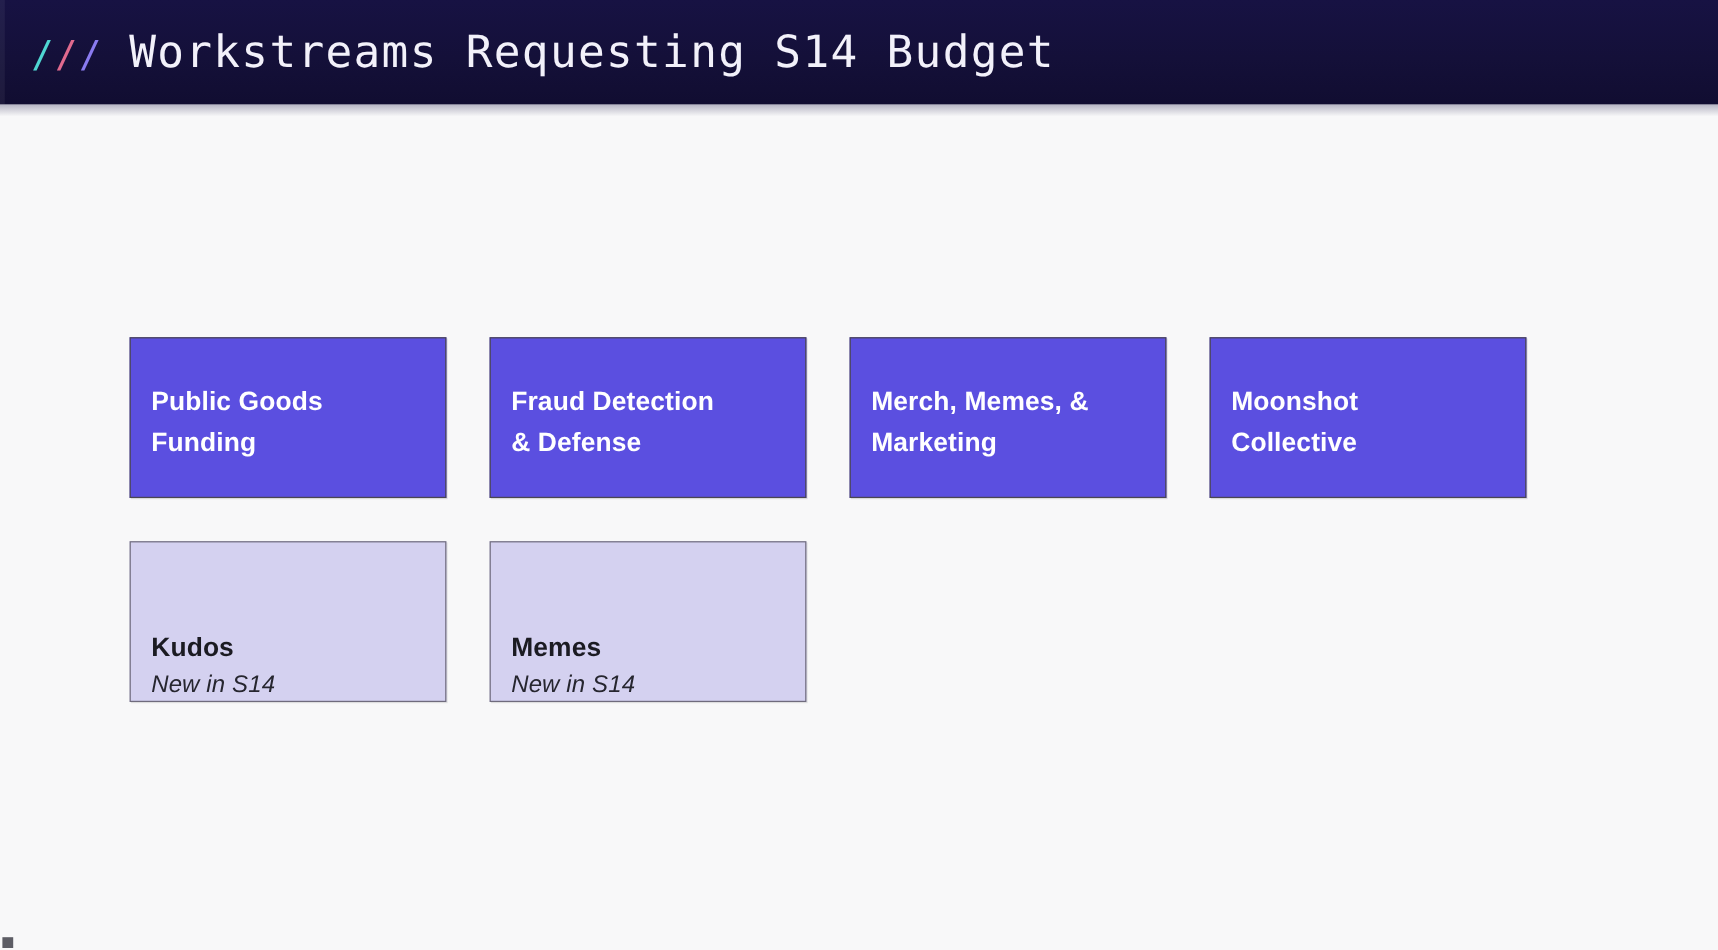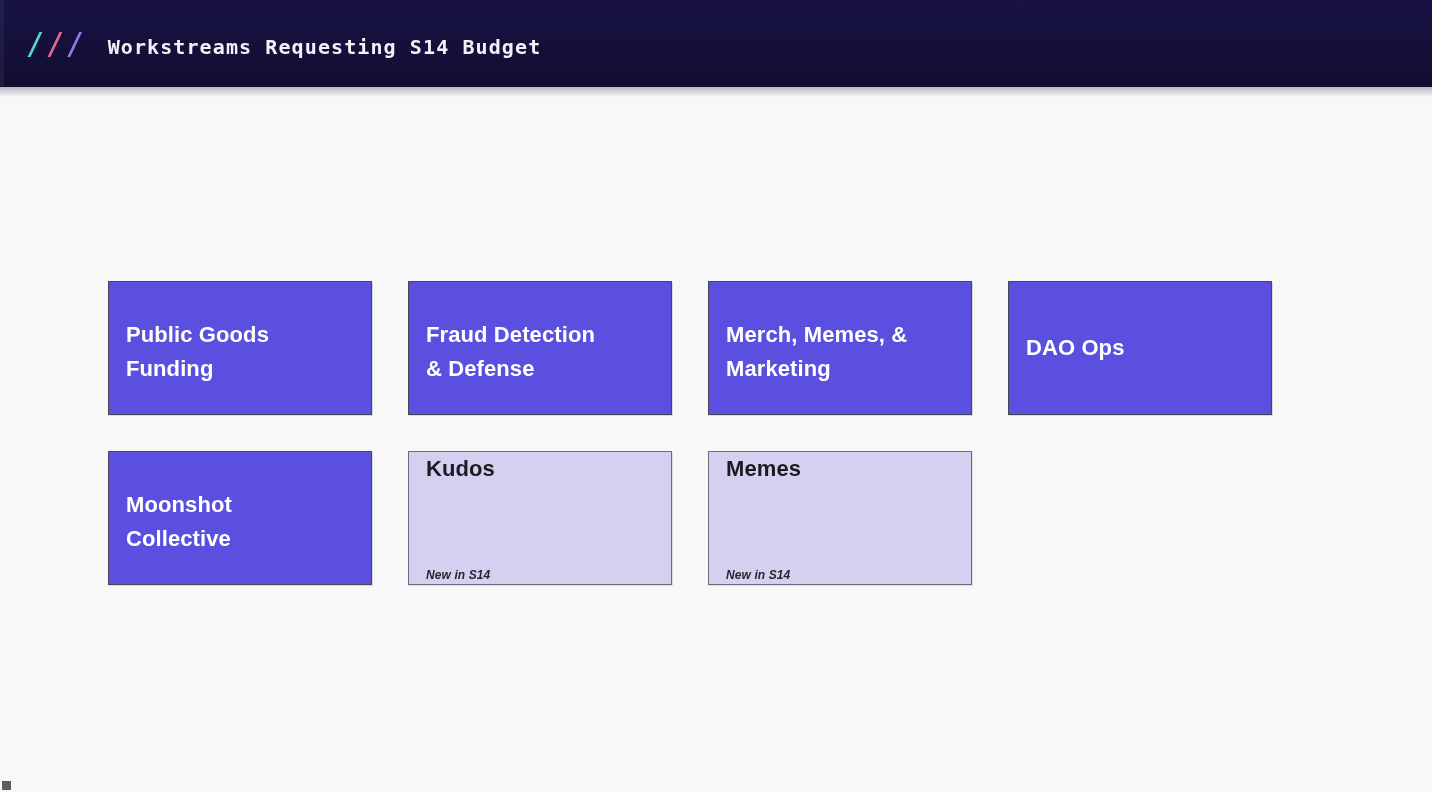--- a/index.html
+++ b/index.html
@@ -75,22 +75,22 @@
     font-weight: 400;
     letter-spacing: 1.2px;
   }
   .slash-1 { color: #4fd6d2; }
   .slash-2 { color: #e06a8e; }
   .slash-3 { color: #8a7bf0; }
 
   .title-text {
     color: #f2f1fa;
     font-family: "DejaVu Sans Mono", "Liberation Mono", monospace;
-    font-size: 20px;
-    font-weight: 700;
+    font-size: 37px;
+    font-weight: 400;
     letter-spacing: 1.1px;
     margin-left: 22px;
   }
 
   
   .grid {
     position: absolute;
     left: 108px;
     top: 281px;
     width: 1178px;
@@ -141,31 +141,31 @@
     font-weight: 700;
     line-height: 1.55;
     letter-spacing: 0.1px;
     white-space: pre-line;
     margin: 0;
   }
   .card.two-line .card-title { line-height: 1.55; }
 
   .card-sub {
     font-family: "Liberation Sans", sans-serif;
-    font-size: 12px;
+    font-size: 20px;
     font-style: italic;
-    font-weight: 700;
+    font-weight: 400;
     line-height: 1.3;
     letter-spacing: 0.1px;
     margin: 1px 0 0 0;
   }
 
   
   .card.filled.two-line { justify-content: flex-start; padding-top: 36px; }
-  .card.tinted { justify-content: space-between; }
+  .card.tinted { justify-content: flex-end; }
 
   .corner-mark {
     position: absolute;
     left: 2px;
     bottom: 2px;
     width: 9px;
     height: 9px;
     background: #3a3a44;
     opacity: 0.82;
   }
@@ -197,23 +197,20 @@
     <div class="card filled two-line">
       <div class="card-title">Fraud Detection
 &amp; Defense</div>
     </div>
 
     <div class="card filled two-line">
       <div class="card-title">Merch, Memes, &amp;
 Marketing</div>
     </div>
 
-    <div class="card filled one-line">
-      <div class="card-title">DAO Ops</div>
-    </div>
 
     <div class="card filled two-line">
       <div class="card-title">Moonshot
 Collective</div>
     </div>
 
 
     <div class="card tinted">
       <div class="card-title">Kudos</div>
       <div class="card-sub">New in S14</div>

